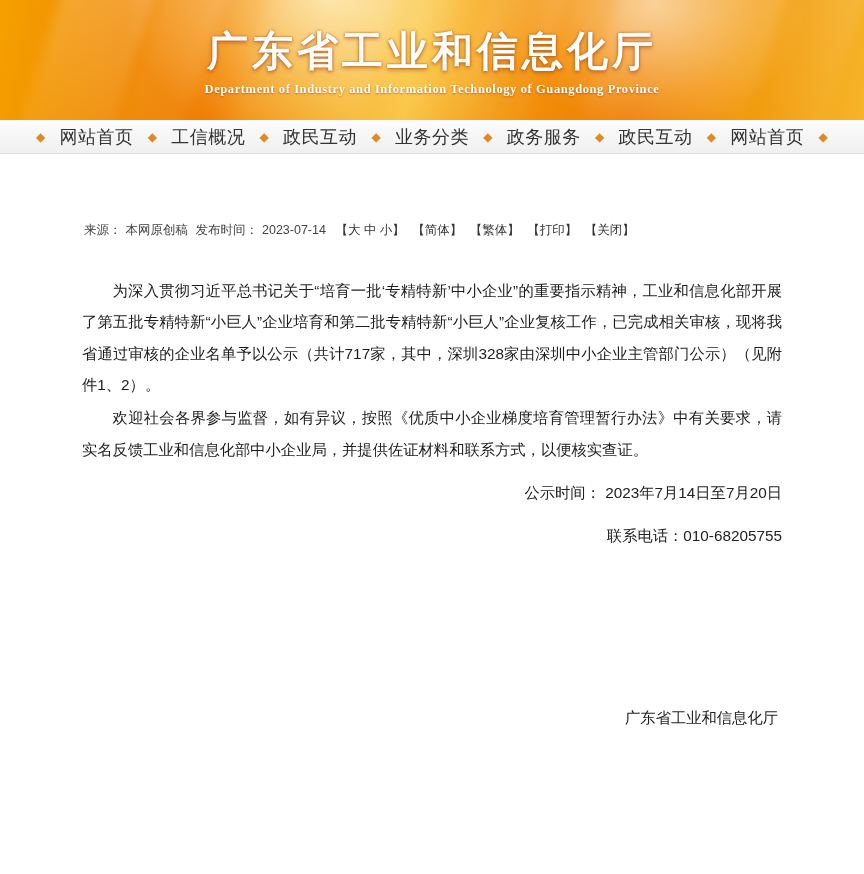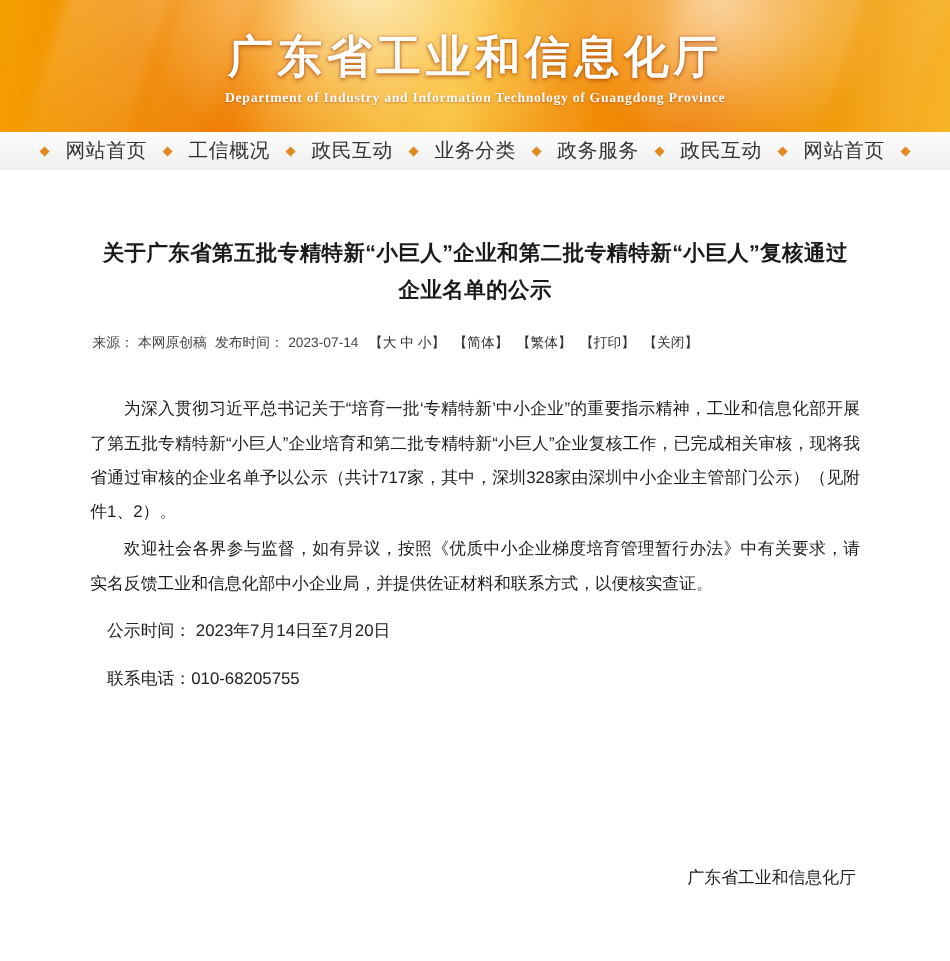--- a/index.html
+++ b/index.html
@@ -155,20 +155,21 @@
     margin: 0 0 2px 0;
     text-indent: 2em;
   }
   .p-gap { margin-top: 14px; }
 
   .info-line {
     margin-top: 12px;
     font-size: 15.3px;
     line-height: 2.05;
     text-indent: 1em;
+    text-align: right;
   }
   .attach {
     margin-top: 38px;
     font-size: 15.3px;
     line-height: 2.0;
     text-indent: 1em;
   }
   .attach .att2 {
     text-indent: 3.6em;
   }
@@ -214,24 +215,20 @@
     <span class="nav-sep">◆</span>
     <span class="nav-item">政民互动</span>
     <span class="nav-sep">◆</span>
     <span class="nav-item">网站首页</span>
     <span class="nav-sep">◆</span>
   </div>
 </nav>
 
 <main class="content">
 
-  <h1 class="doc-title">
-    <span>关于广东省第五批专精特新“小巨人”企业和第二批专精特新“小巨人”复核通过</span><br>
-    <span>企业名单的公示</span>
-  </h1>
 
   <div class="meta">
     <span>来源：</span><span>本网原创稿</span>
     <span>发布时间：</span><span>2023-07-14</span>
     <span class="meta-link sizes">【大 中 小】</span>
     <span class="meta-link">【简体】</span>
     <span class="meta-link">【繁体】</span>
     <span class="meta-link">【打印】</span>
     <span class="meta-link">【关闭】</span>
   </div>

